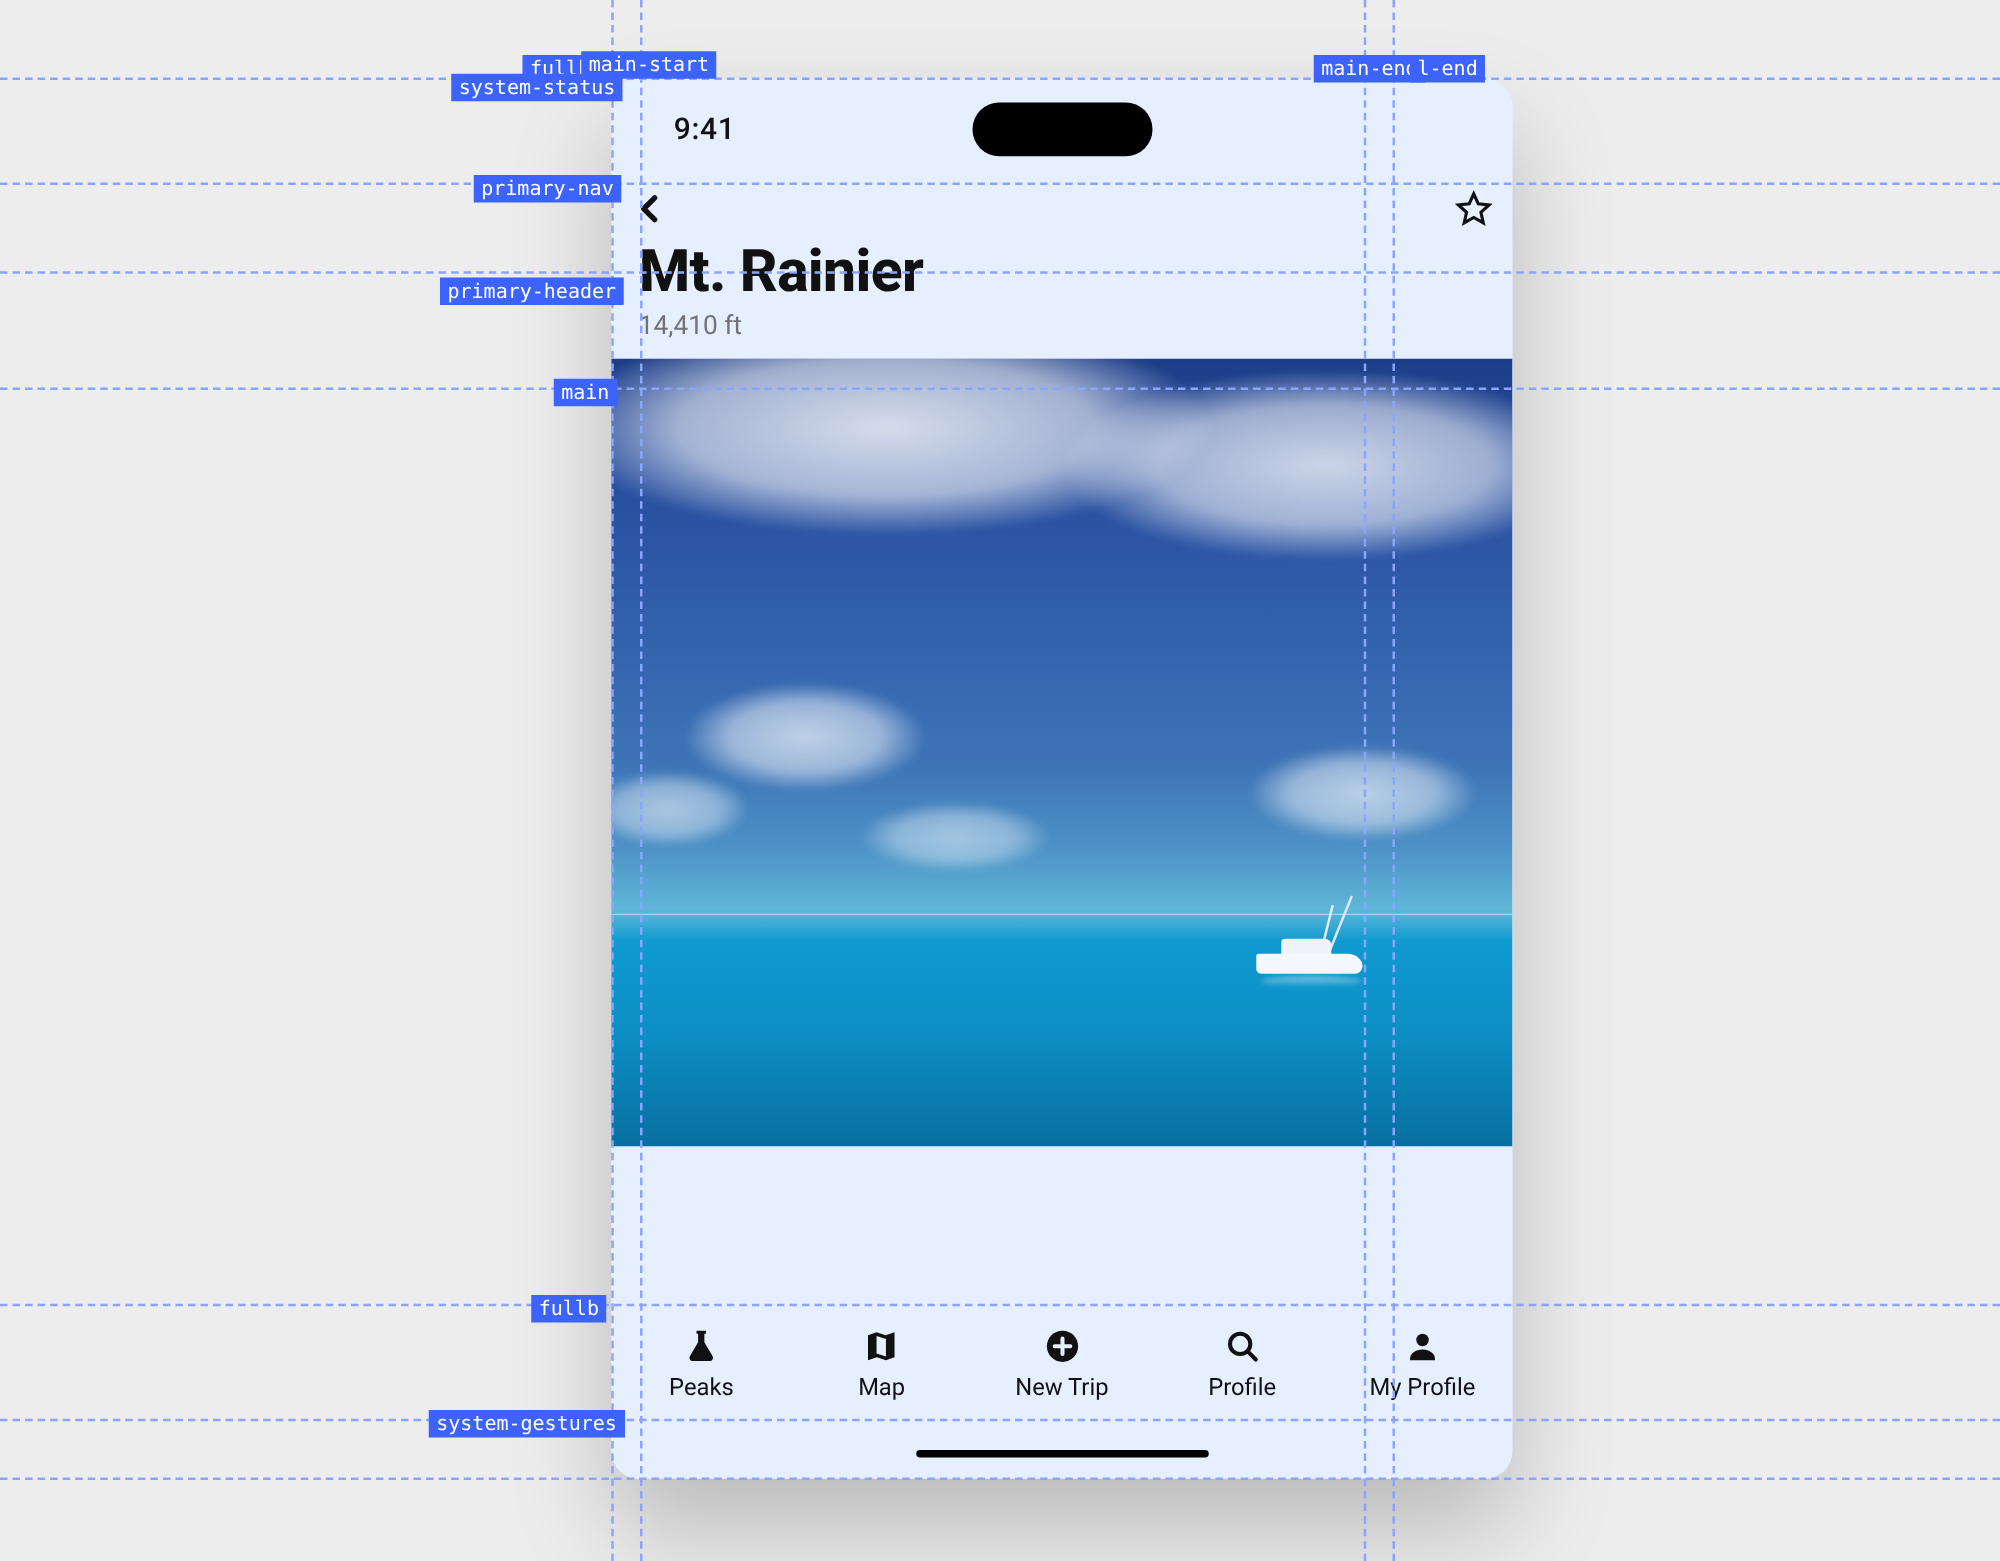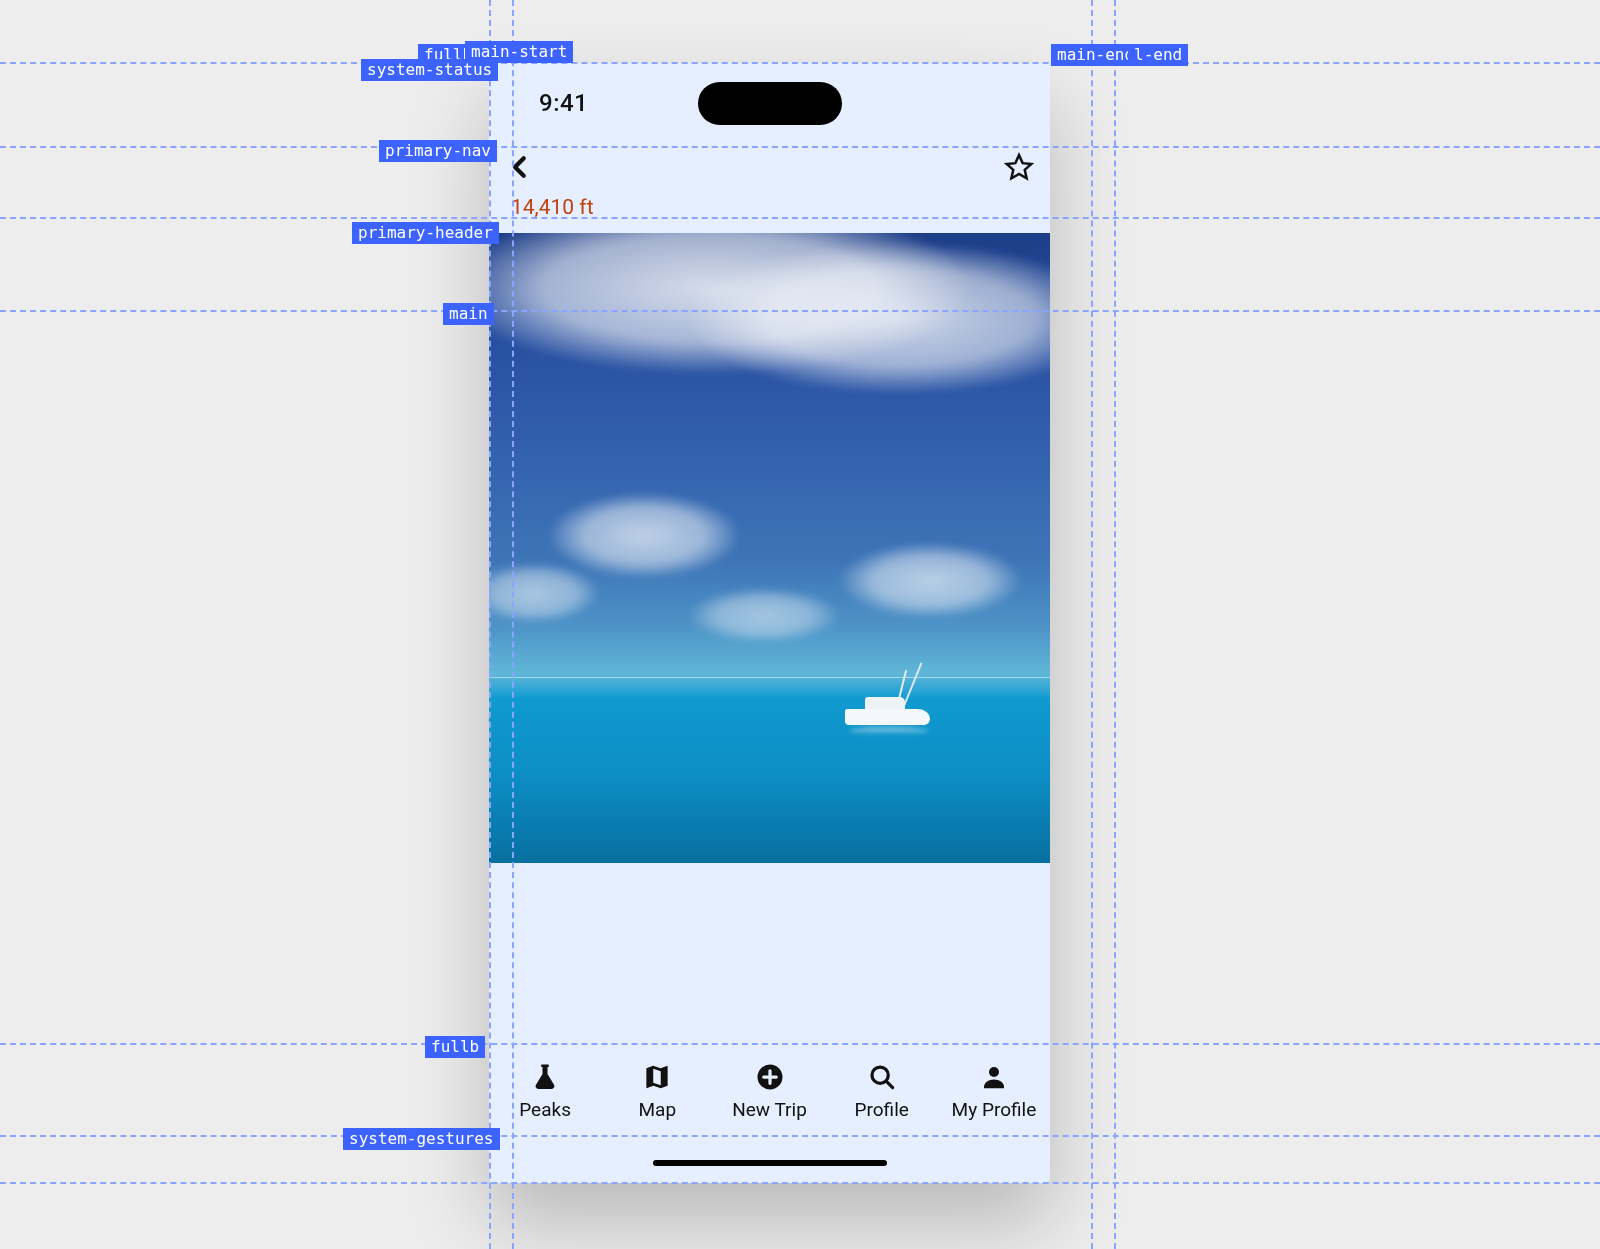--- a/index.html
+++ b/index.html
@@ -11,24 +11,24 @@
     height: 1249px;
     position: relative;
     overflow: hidden;
   }
 
   
   .device {
     position: absolute;
     left: 489px;
     top: 63px;
-    width: 561px;
+    width: 721px;
     height: 1120px;
     background: #e6efff;
-    border-radius: 5px;
+    border-radius: 22px;
     box-shadow: 0 40px 80px rgba(0,0,0,0.22);
     overflow: hidden;
   }
 
   .status-bar {
     height: 80px;
     display: flex;
     align-items: center;
     justify-content: center;
     position: relative;
@@ -62,21 +62,21 @@
   }
   .title {
     font-size: 47px;
     font-weight: 800;
     color: #111;
     letter-spacing: -0.5px;
     line-height: 1.15;
   }
   .subtitle {
     font-size: 21px;
-    color: #c2410c;
+    color: #737373;
     margin-top: 4px;
   }
 
   .hero {
     width: 100%;
     height: 630px;
     position: relative;
     overflow: hidden;
     background: linear-gradient(to bottom,
       #1d3e87 0%,
@@ -215,20 +215,21 @@
         </svg>
     </span>
     <span>
       <svg width="30" height="30" viewBox="0 0 24 24" fill="none" stroke="#111" stroke-width="2">
           <polygon points="12 2.5 14.9 8.9 21.8 9.6 16.6 14.3 18.1 21.1 12 17.6 5.9 21.1 7.4 14.3 2.2 9.6 9.1 8.9"></polygon>
         </svg>
     </span>
   </div>
 
   <div class="header-block">
+    <h1 class="title">Mt. Rainier</h1>
     <div class="subtitle">14,410 ft</div>
   </div>
 
   <div class="hero">
     <div class="cloud" style="left:-40px; top:-30px; width:520px; height:170px; opacity:0.9;"></div>
     <div class="cloud" style="right:-60px; top:10px; width:420px; height:150px; opacity:0.85;"></div>
     <div class="cloud" style="left:60px; top:260px; width:190px; height:85px; opacity:0.75;"></div>
     <div class="cloud" style="left:-20px; top:330px; width:130px; height:60px; opacity:0.6;"></div>
     <div class="cloud" style="left:200px; top:355px; width:150px; height:55px; opacity:0.55;"></div>
     <div class="cloud" style="right:30px; top:310px; width:180px; height:75px; opacity:0.7;"></div>

